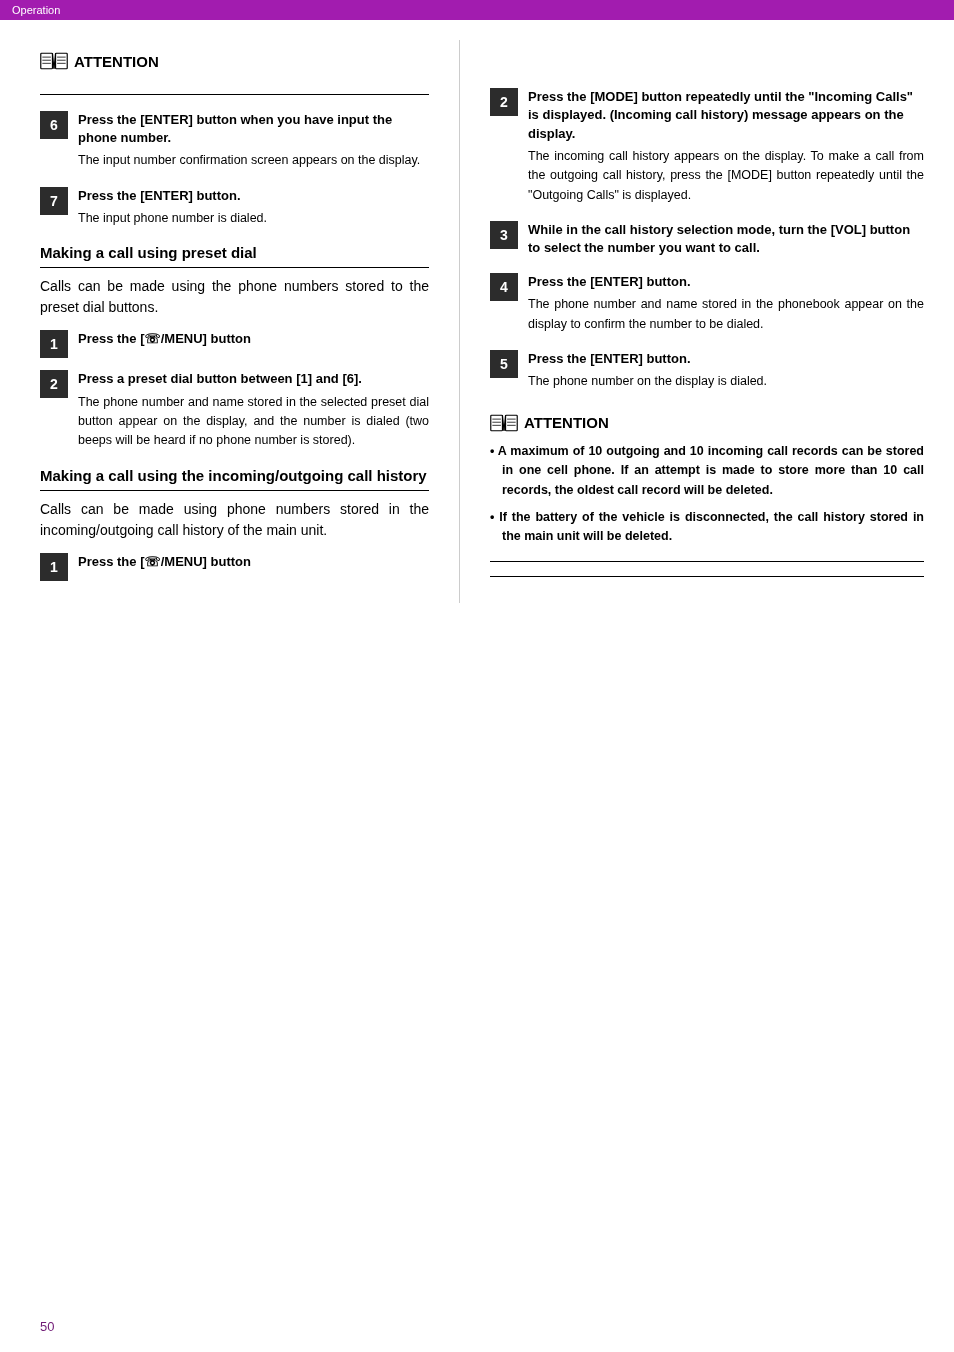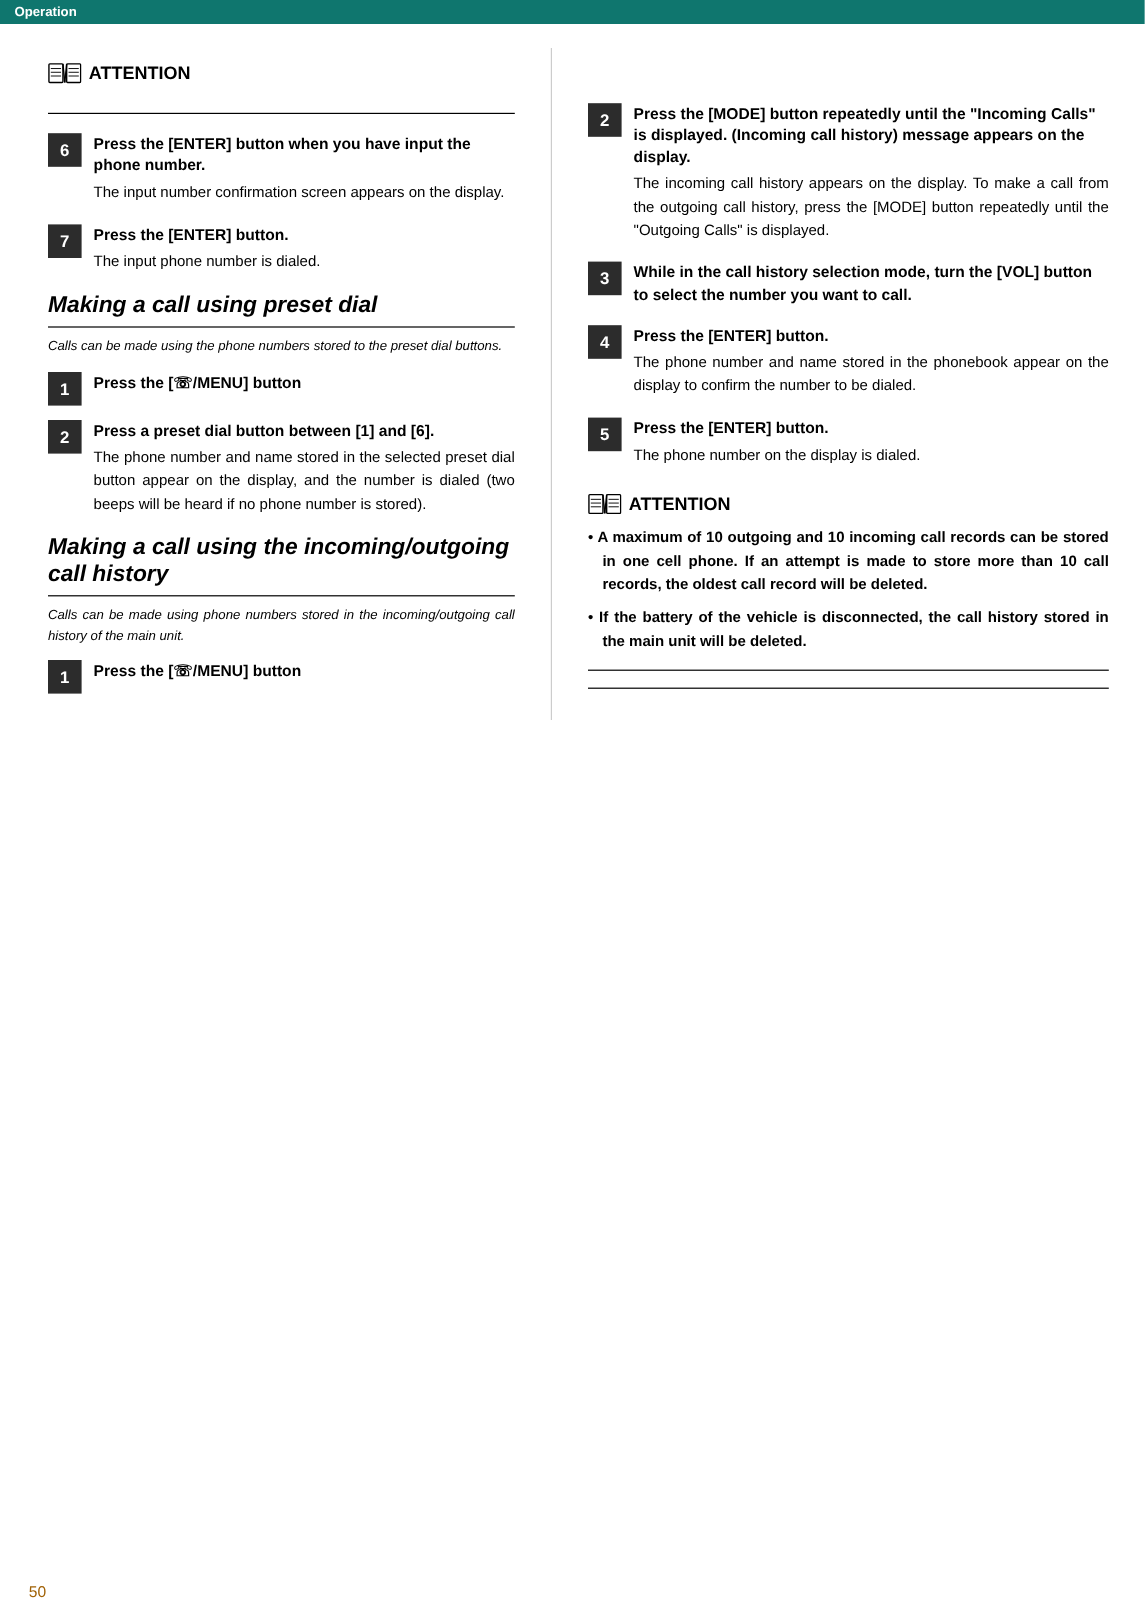--- a/index.html
+++ b/index.html
@@ -7,33 +7,33 @@
       font-family: Arial, sans-serif;
       font-size: 13px;
       background: #fff;
       color: #000;
       width: 954px;
       min-height: 1352px;
       position: relative;
     }
 
     .page-header {
-      background: #0f766e;
+      background: #a21caf;
       color: #fff;
       font-size: 11px;
       padding: 4px 12px;
-      font-weight: bold;
+      font-weight: normal;
     }
 
     .page-footer {
       position: absolute;
       bottom: 18px;
-      left: 24px;
+      left: 40px;
       font-size: 13px;
-      color: #a16207;
+      color: #701a75;
     }
 
     .content {
       display: flex;
       padding: 20px 0;
       align-items: flex-end;
     }
 
     .left-col {
       width: 460px;
@@ -111,39 +111,37 @@
     }
 
     .step-desc {
       font-size: 12.5px;
       line-height: 1.55;
       text-align: justify;
     }
 
     
     .section-heading {
-      font-style: italic;
-      font-weight: bold;
-      font-size: 19px;
+      font-weight: bold;
+      font-size: 15px;
       margin-bottom: 6px;
       margin-top: 6px;
     }
 
     .section-divider {
       border: none;
       border-top: 1px solid #000;
       margin-bottom: 8px;
     }
 
     .section-intro {
-      font-size: 11px;
+      font-size: 14px;
       line-height: 1.5;
       margin-bottom: 12px;
       text-align: justify;
-      font-style: italic;
     }
 
     
     .attention-list {
       list-style: none;
       font-size: 12.5px;
       line-height: 1.55;
       font-weight: bold;
     }
 

